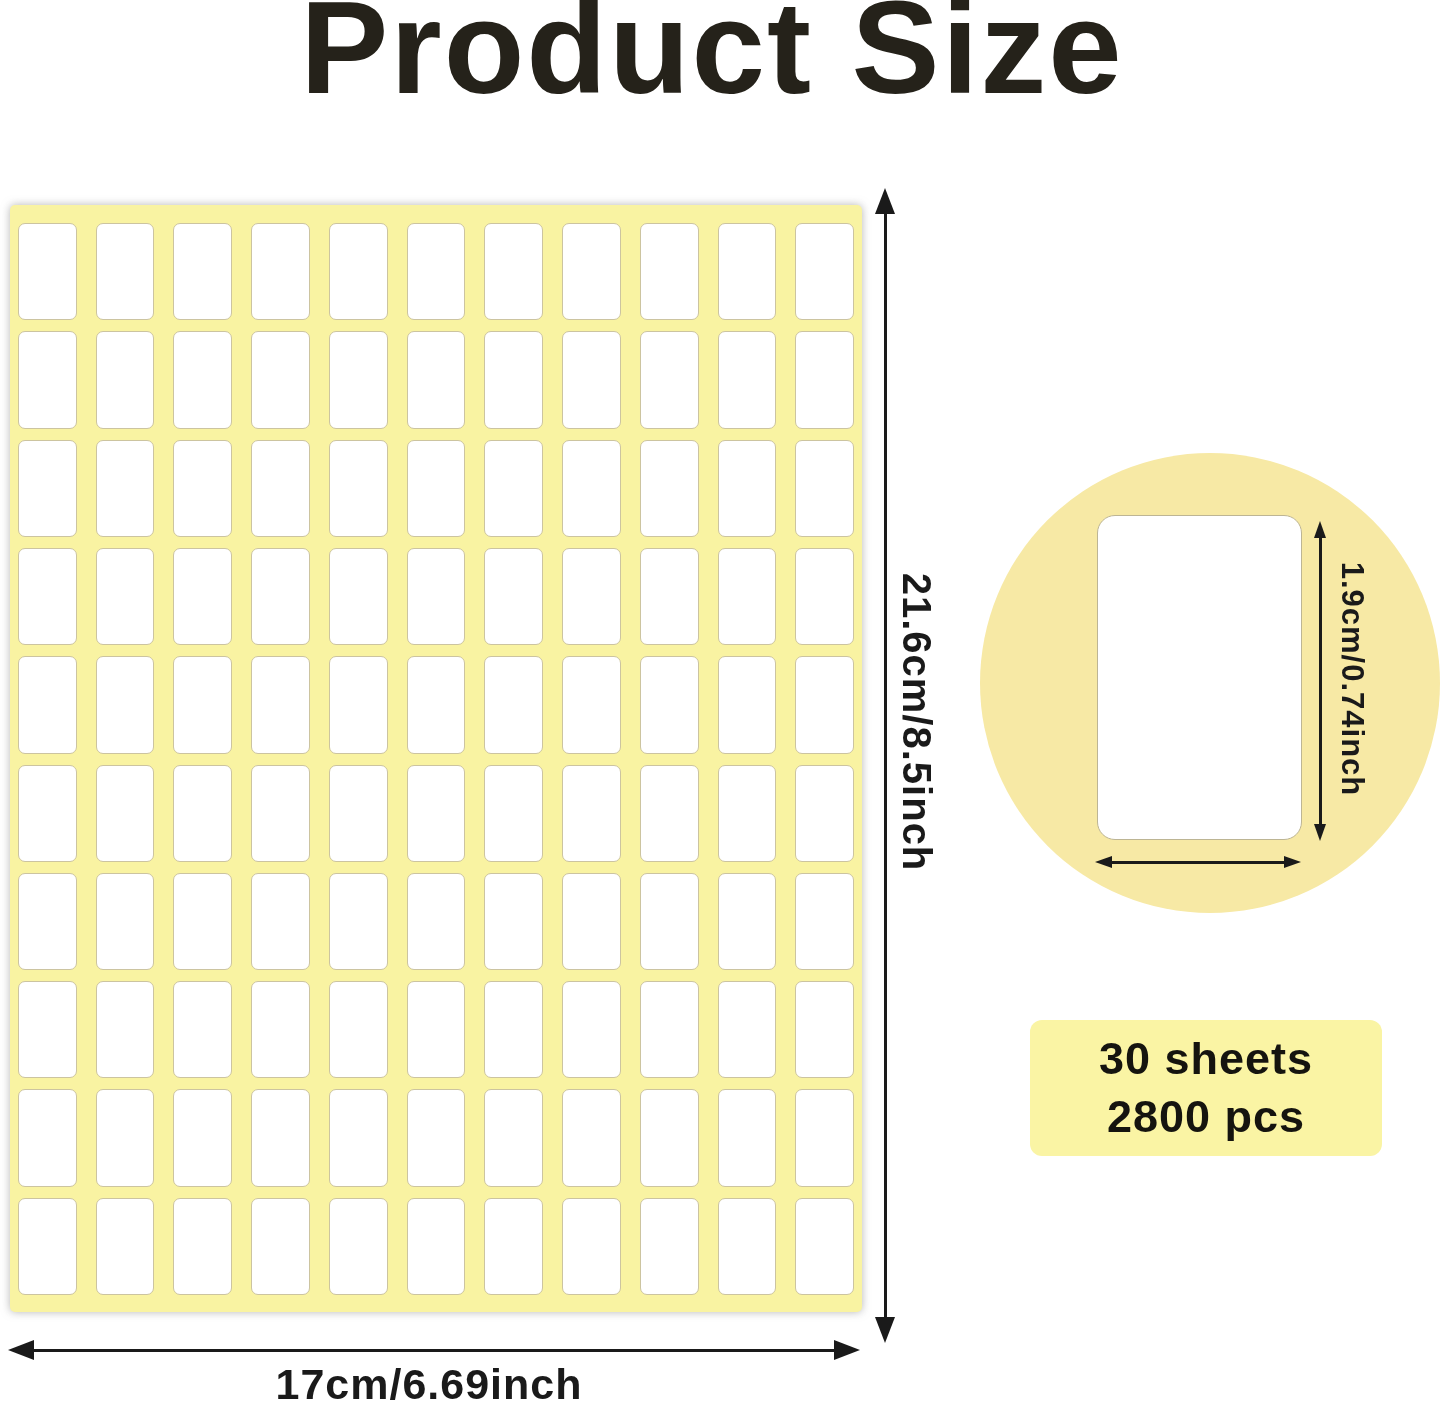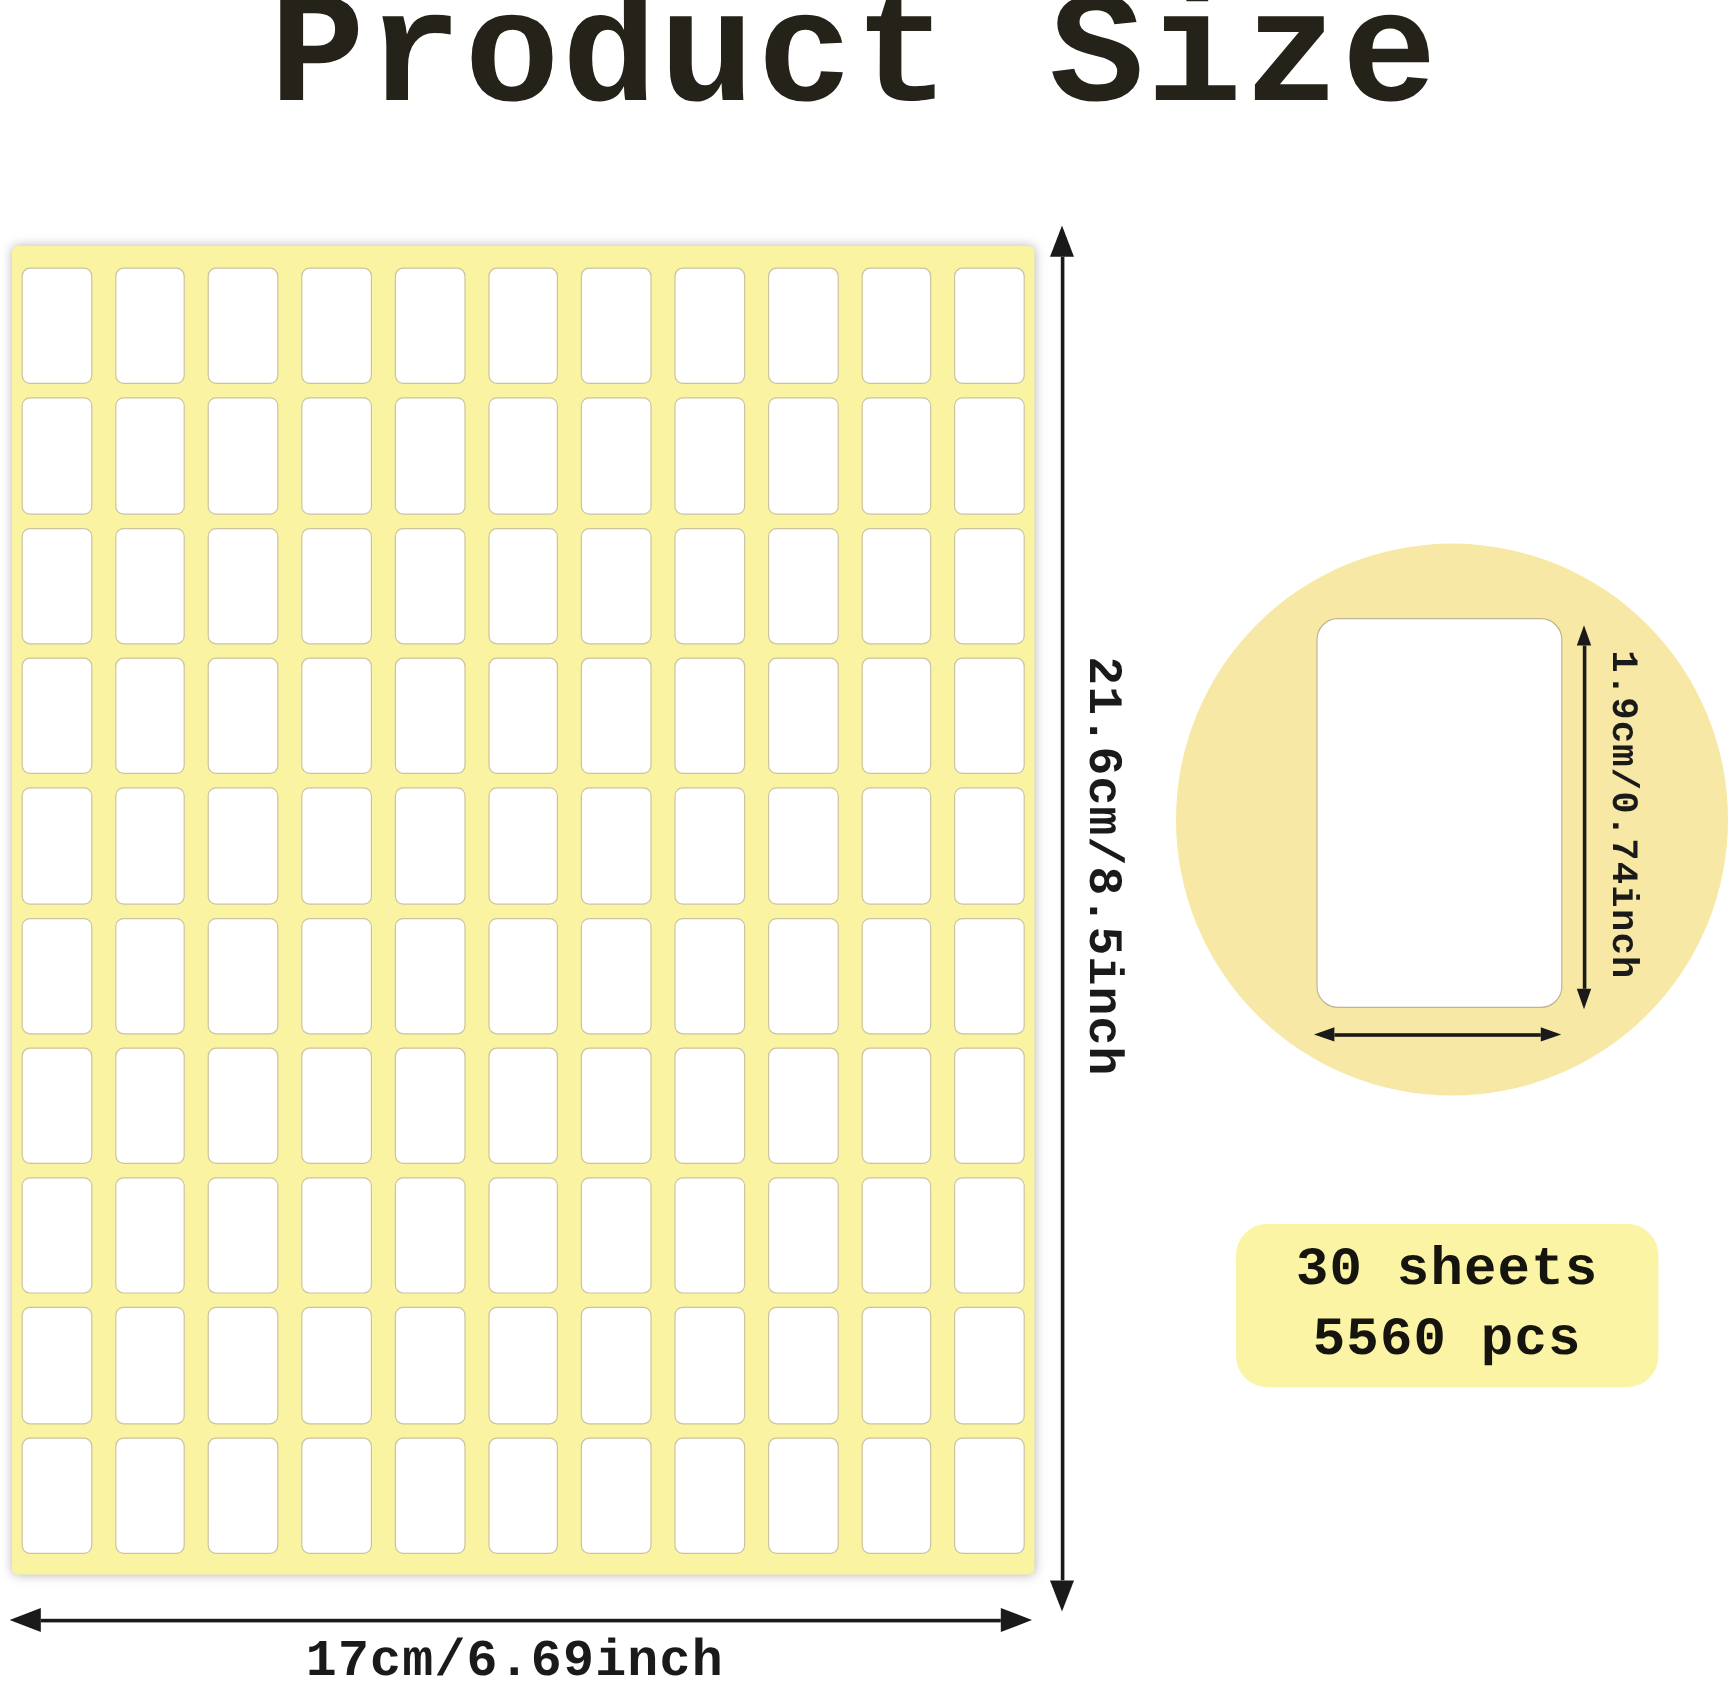--- a/index.html
+++ b/index.html
@@ -2,21 +2,21 @@
 <html style="--sheet-yellow: #F9F3A2; --circle-yellow: #F7E9A5; --badge-yellow: #FAF4A4; --label-border: #CCC4A0; --text-dark: #25221A; --arrow-black: #1A1A1A;"><head>
 <meta charset="utf-8">
 <style>
   html, body { margin: 0; padding: 0; background: #ffffff; }
   .page {
     position: relative;
     width: 1445px;
     height: 1402px;
     background: #ffffff;
     overflow: hidden;
-    font-family: Liberation Mono, monospace;
+    font-family: Liberation Sans, sans-serif;
   }
 
   
   .page-title {
     position: absolute;
     top: -18px;
     left: 0;
     width: 1424px;
     text-align: center;
     font-size: 132px;
@@ -123,21 +123,21 @@
     border-radius: 18px;
     box-sizing: border-box;
   }
 
   
   .badge {
     position: absolute;
     left: 1030px; top: 1020px;
     width: 352px; height: 136px;
     background: var(--badge-yellow, #faf4a4);
-    border-radius: 26px;
+    border-radius: 12px;
     display: flex;
     flex-direction: column;
     align-items: center;
     justify-content: center;
   }
   .badge .badge-line {
     font-size: 45px;
     font-weight: bold;
     color: #15140f;
     line-height: 1.28;
@@ -291,16 +291,16 @@
   <div class="dim-label rot90" id="detail-h-label">1.9cm/0.74inch</div>
 
   <div class="h-arrow small" id="detail-w-arrow">
     <div class="head-left"></div>
     <div class="line"></div>
     <div class="head-right"></div>
   </div>
 
   <div class="badge">
     <div class="badge-line">30 sheets</div>
-    <div class="badge-line">5560 pcs</div>
+    <div class="badge-line">2800 pcs</div>
   </div>
 
 </div>
 
 </body></html>

